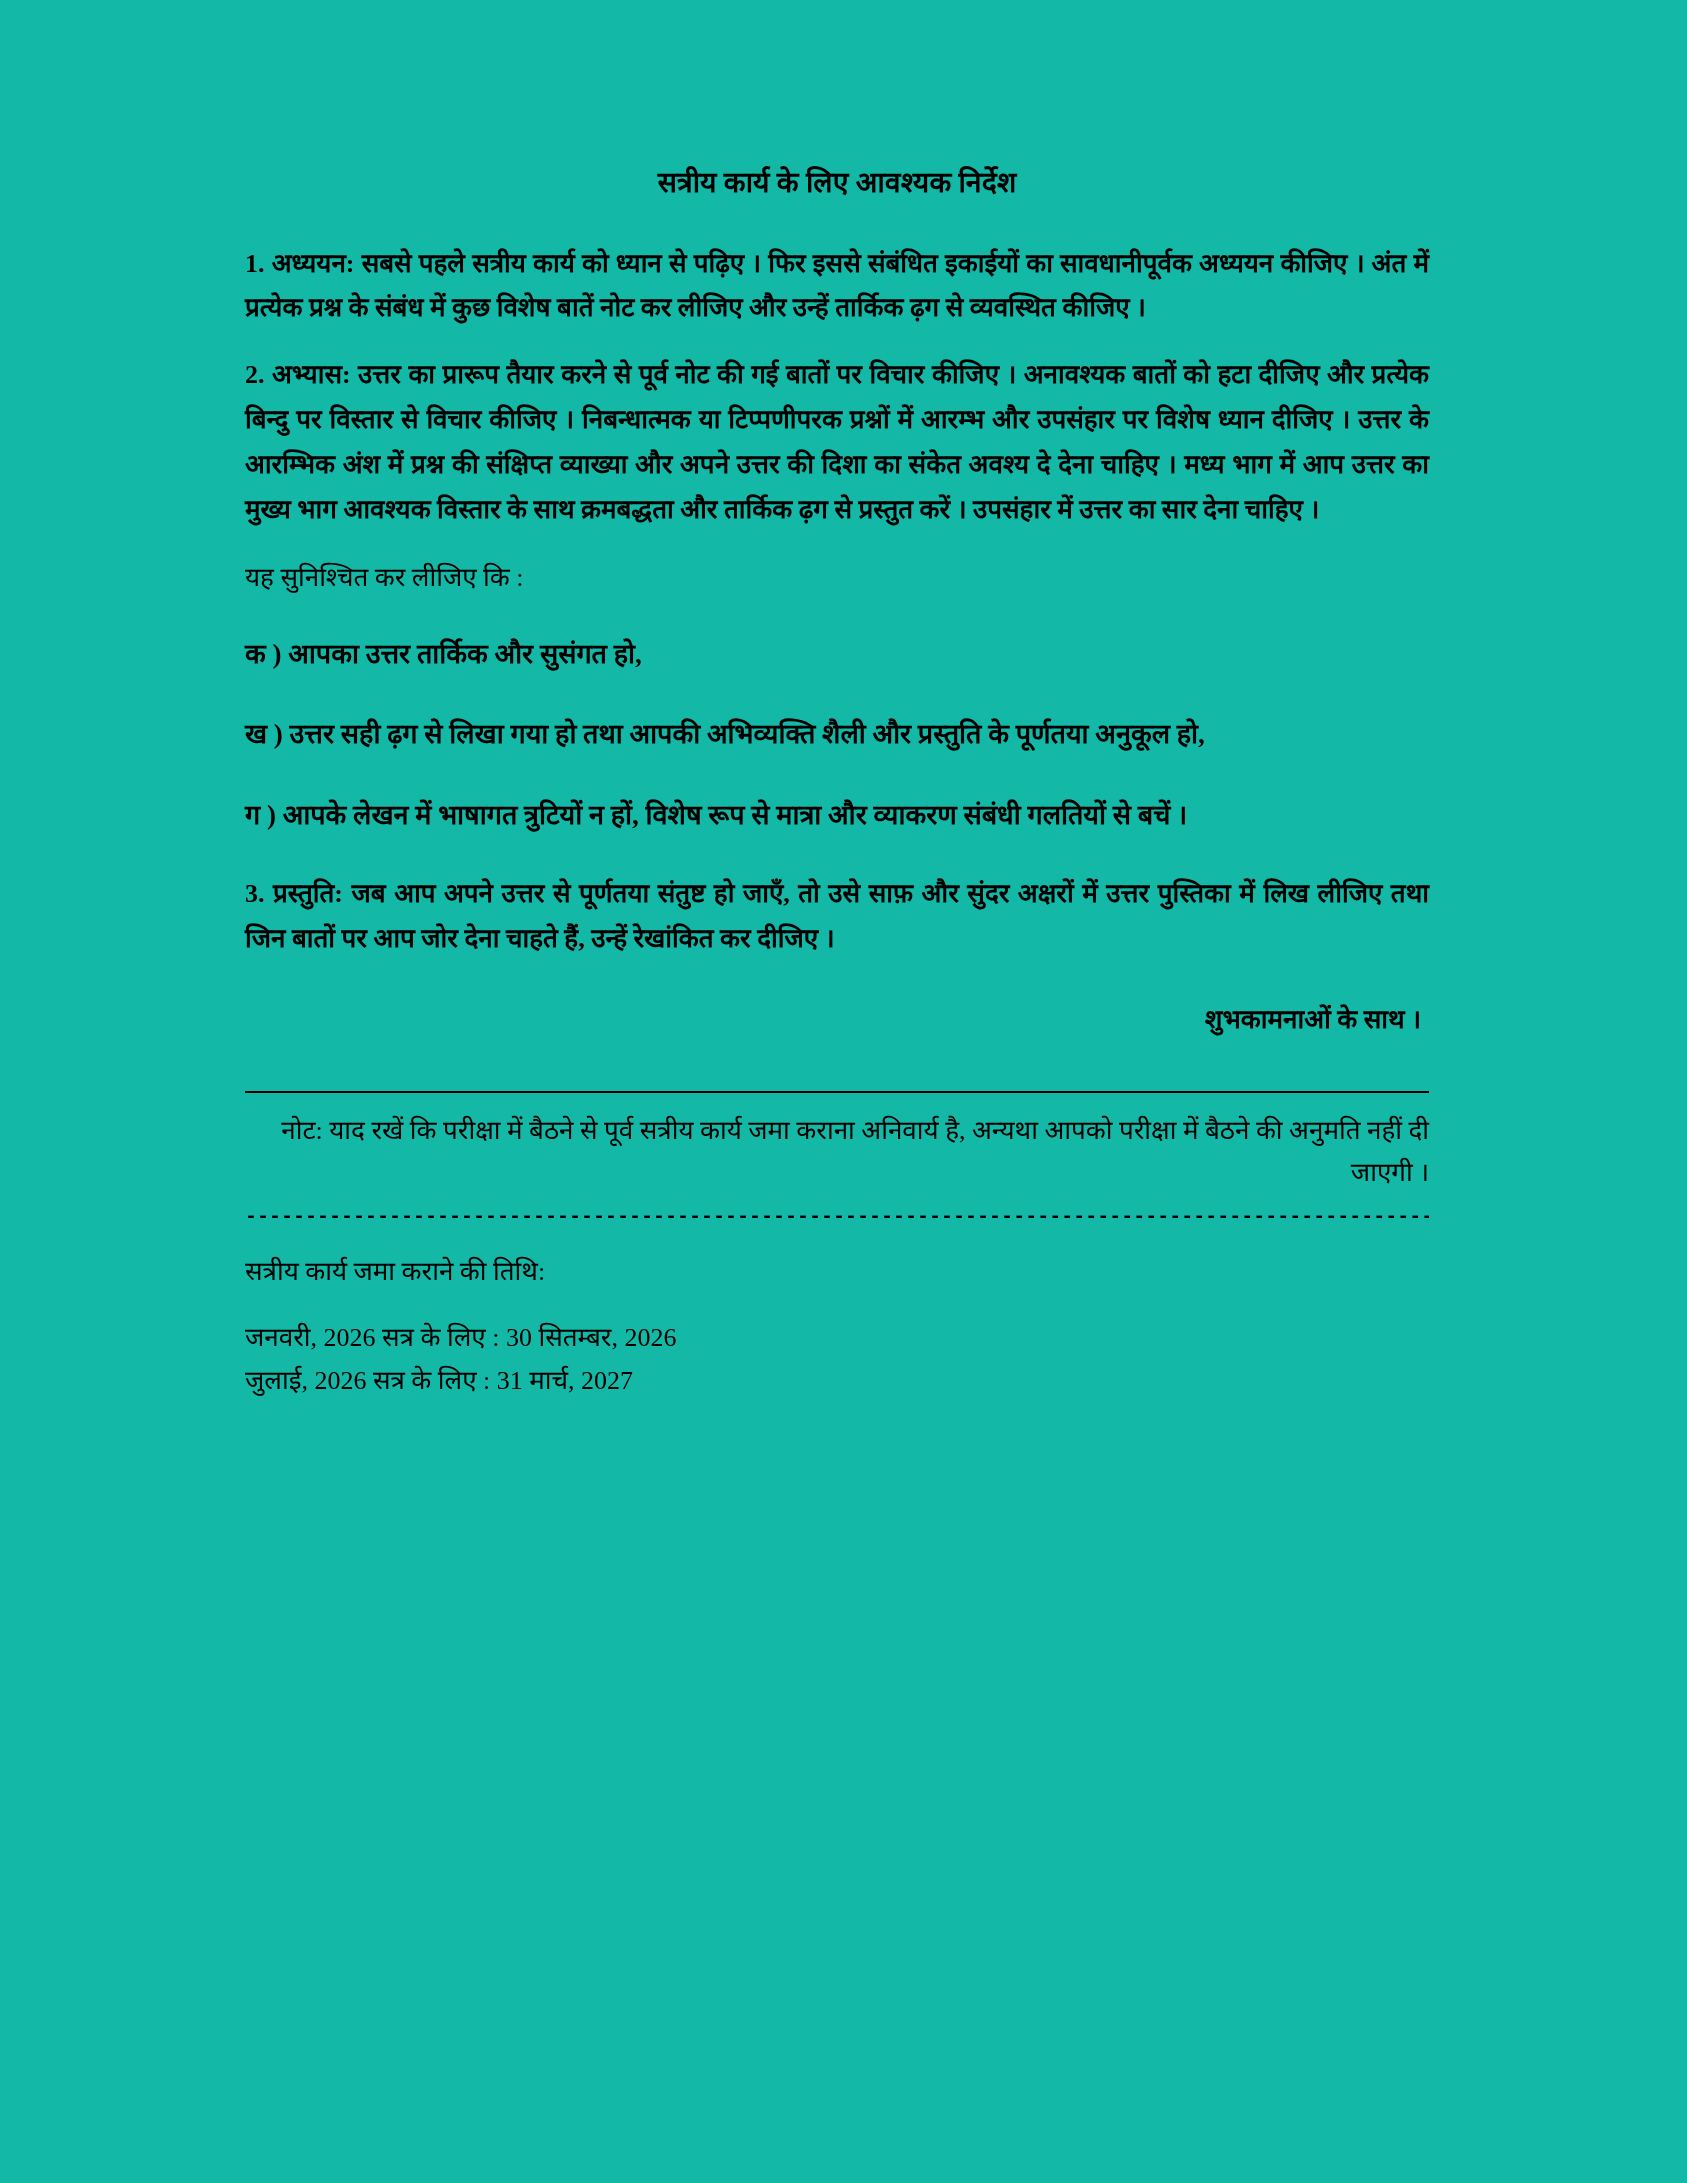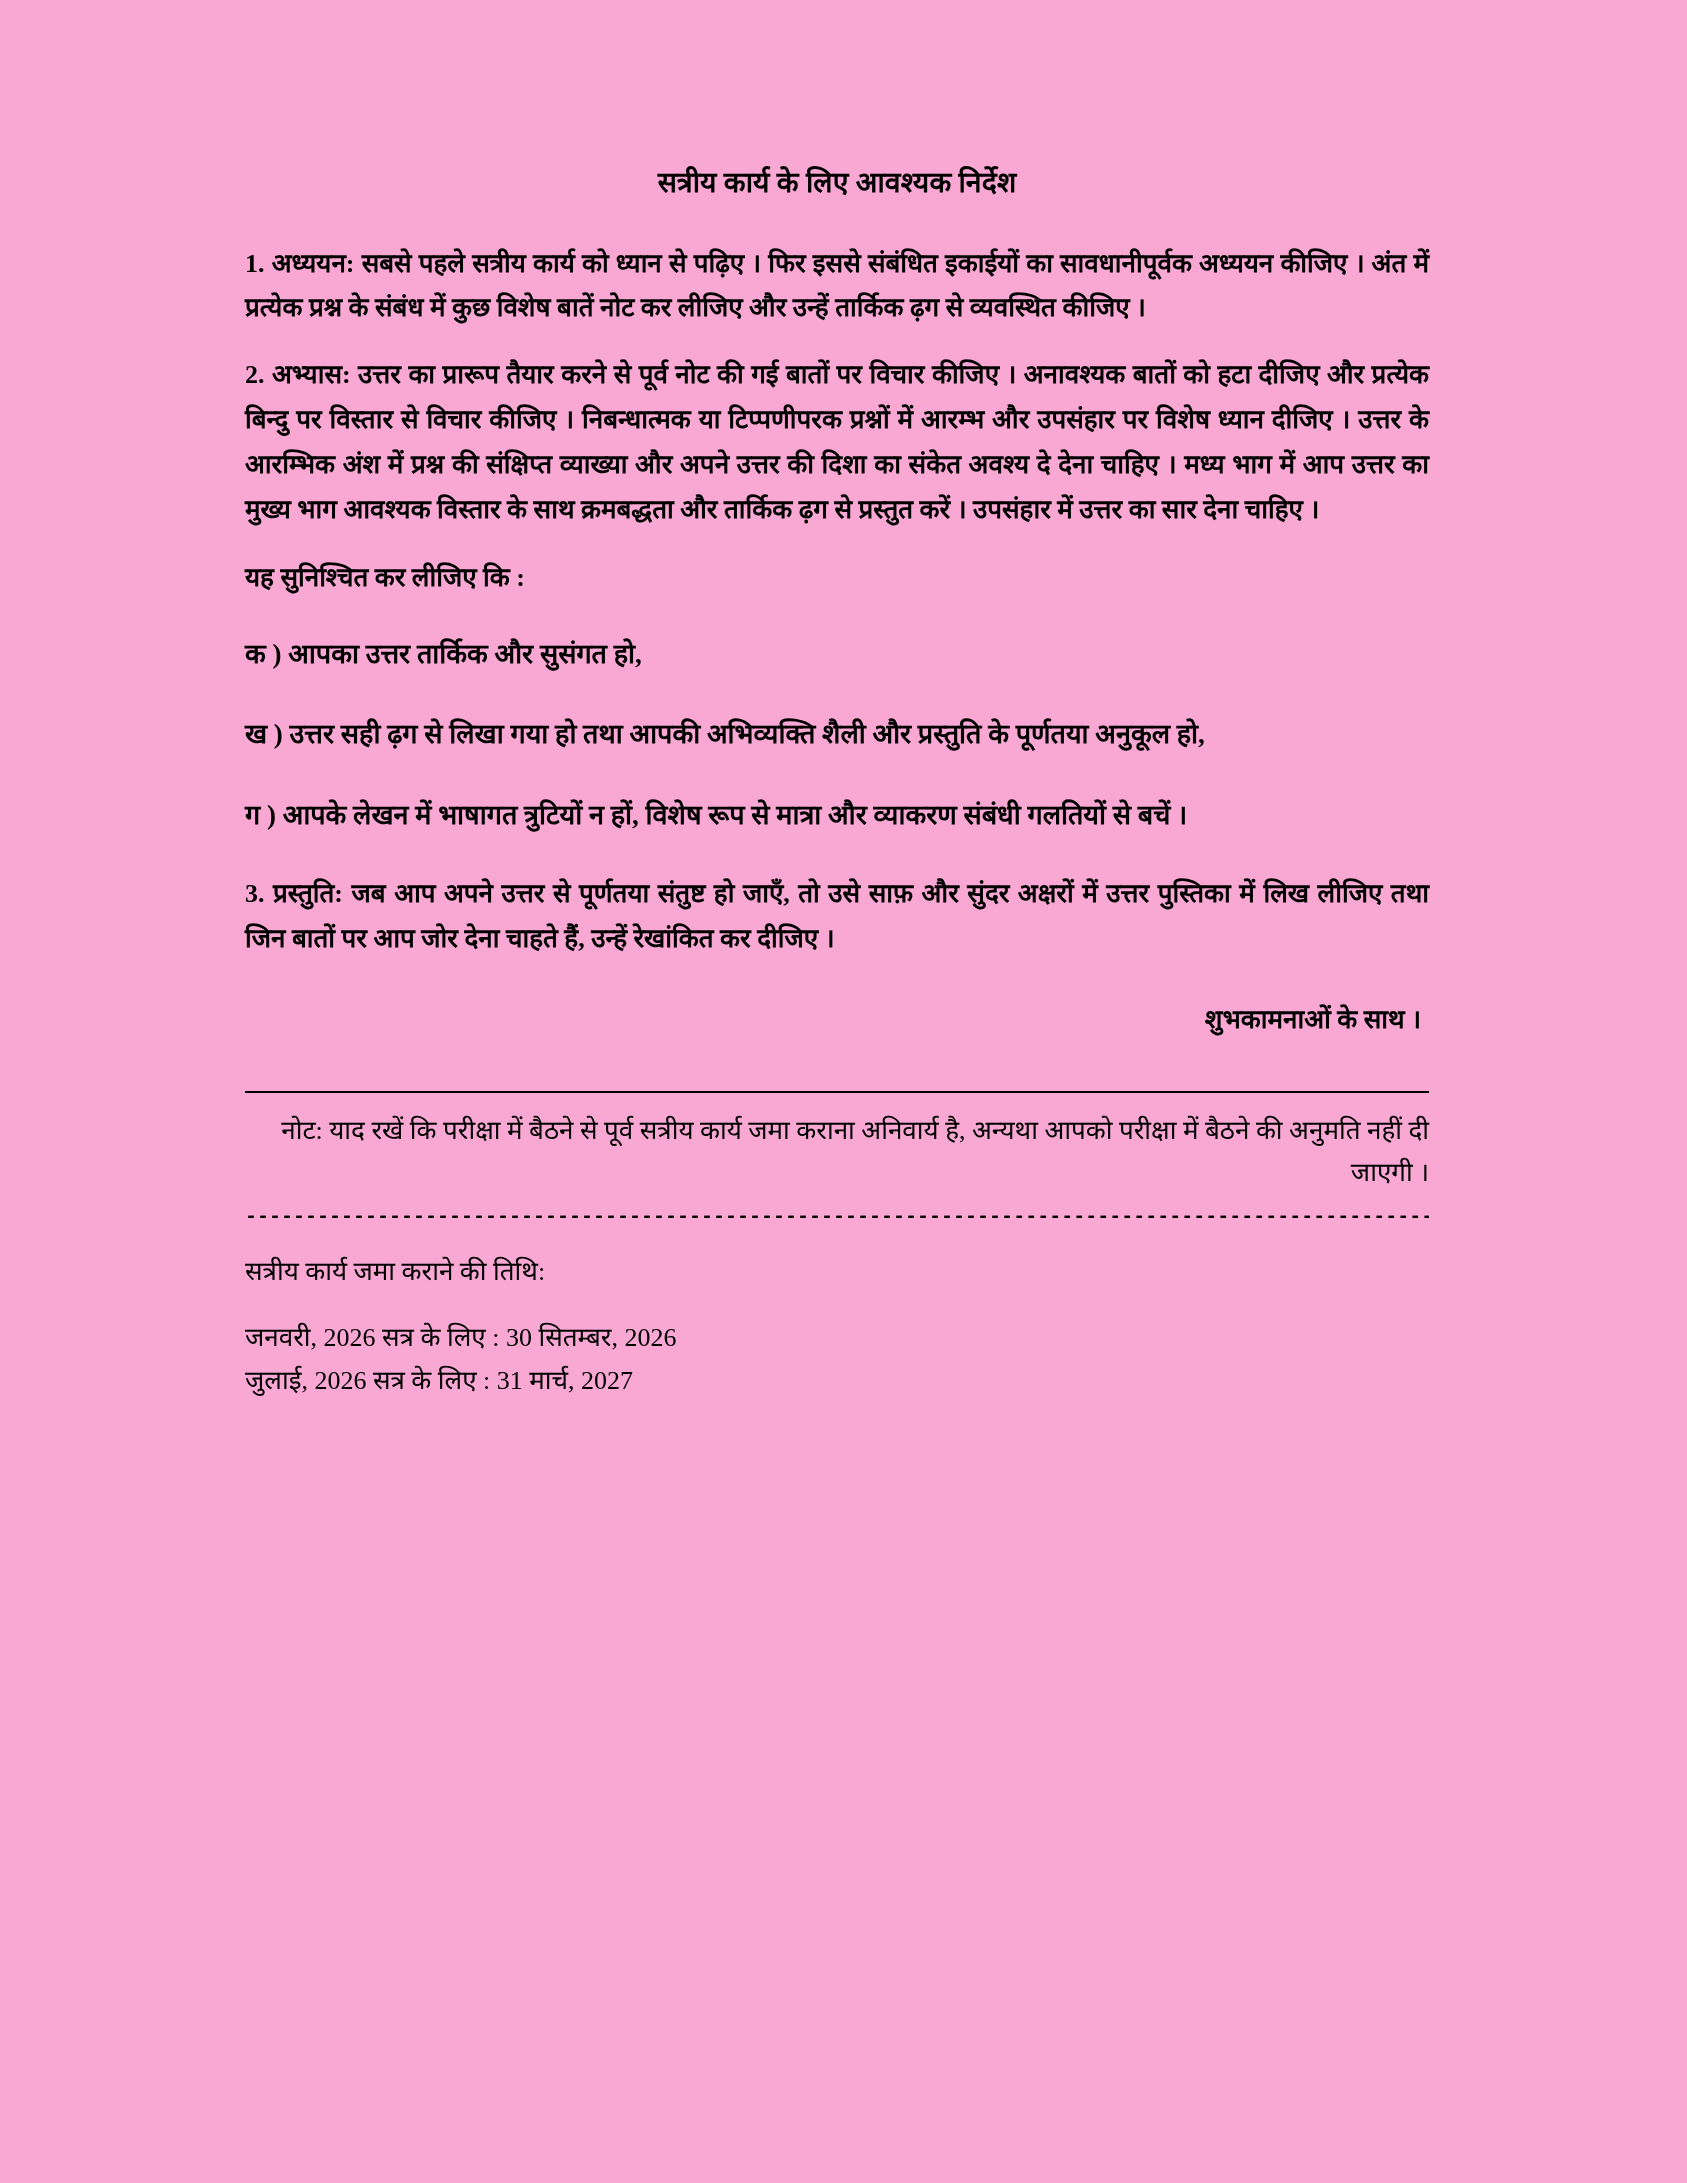--- a/index.html
+++ b/index.html
@@ -9,21 +9,21 @@
     background: #ffffff;
   }
   body {
     font-family: "Liberation Serif", "DejaVu Serif", serif;
     color: #000000;
   }
   .page {
     position: relative;
     width: 1687px;
     height: 2183px;
-    background: #f9a8d4;
+    background: #14b8a6;
     box-sizing: border-box;
     padding: 165px 258px 0 245px;
     overflow: hidden;
   }
   .doc-title {
     text-align: center;
     font-size: 28.4px;
     font-weight: bold;
     line-height: 1.25;
     margin: 0 0 41px 0;
@@ -35,21 +35,21 @@
     line-height: 1.72;
     margin: 0 0 24px 0;
     text-align: justify;
     text-justify: inter-word;
   }
   .para-first {
     margin-bottom: 22.5px;
   }
   .lead-in {
     font-size: 26px;
-    font-weight: bold;
+    font-weight: normal;
     line-height: 1.72;
     margin: 0 0 30px 0;
     text-align: left;
   }
   .sub-item {
     font-size: 27px;
     font-weight: bold;
     line-height: 1.72;
     margin: 0 0 34px 0;
     text-align: left;

